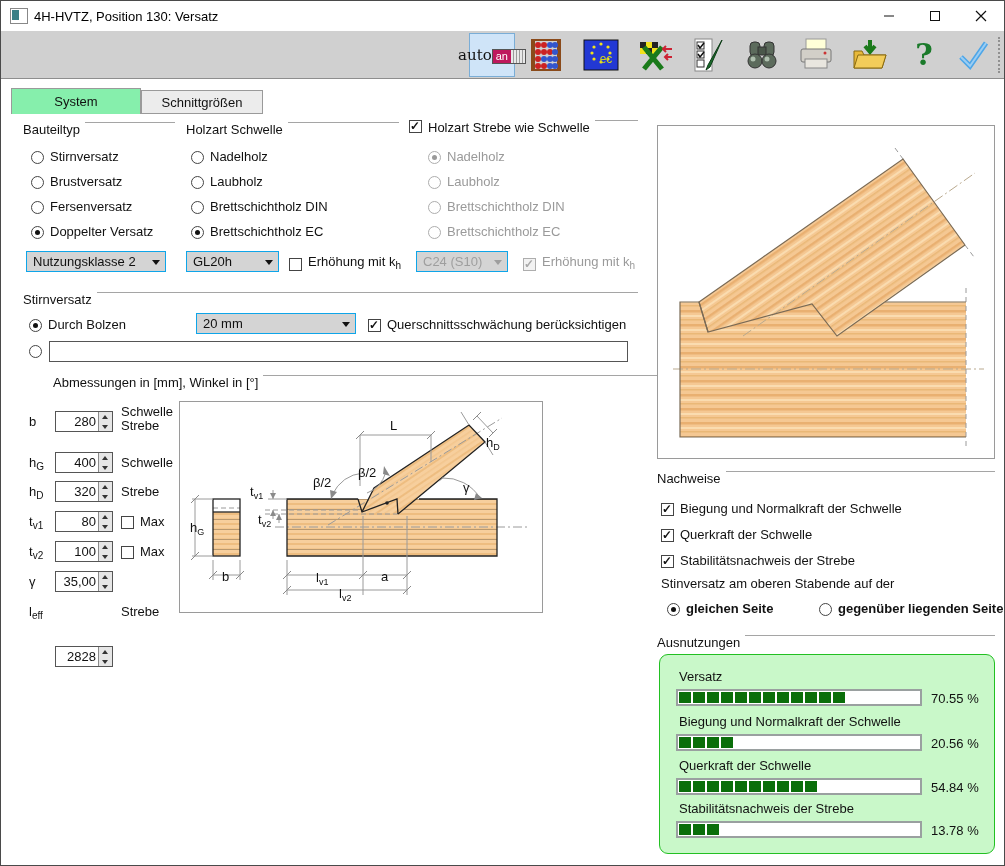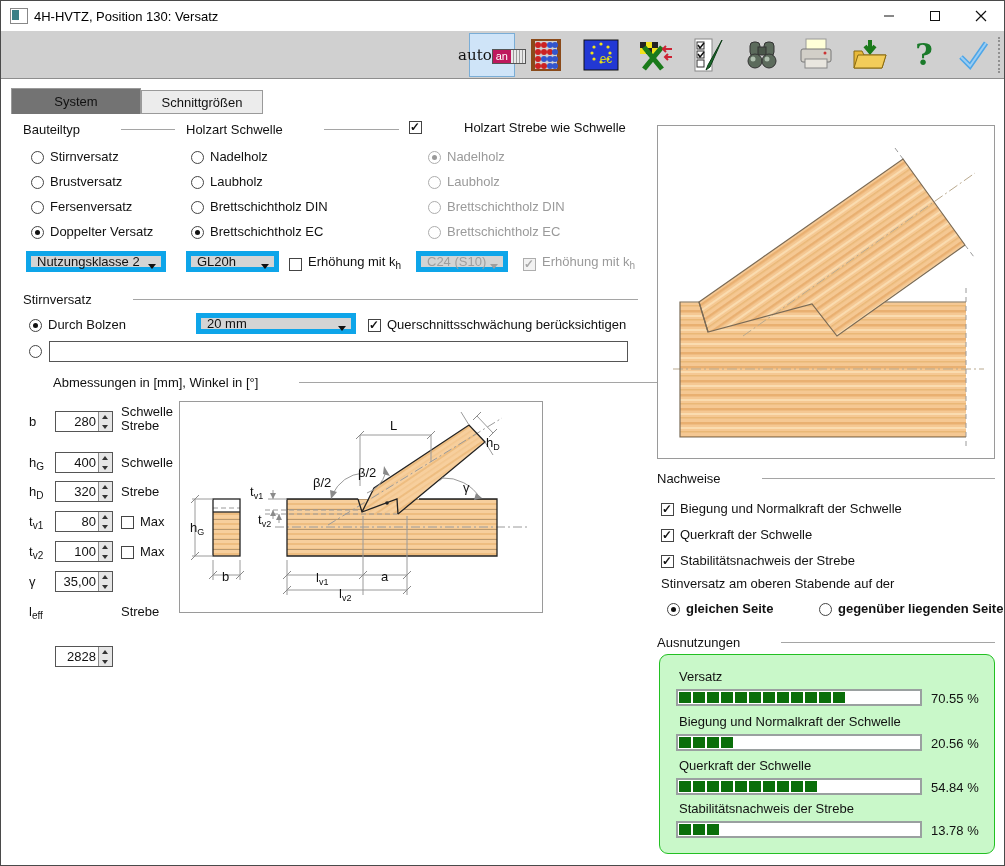--- a/index.html
+++ b/index.html
@@ -16,39 +16,39 @@
   .toolbar{position:absolute;left:0;top:30px;width:100%;height:48px;background:#d0d0d0;border-bottom:1px solid #8e8e8e;box-sizing:border-box;}
   .tbcell{position:absolute;top:2px;width:46px;height:44px;display:flex;align-items:center;justify-content:center;}
   .autoan{background:#cfe4f8;border:1px solid #7aadd6;box-sizing:border-box;flex-direction:row;}
   .autoan .autotxt{font-family:"DejaVu Serif",serif;font-size:15px;line-height:15px;color:#111;}
   .autoan .anrow{display:flex;margin-top:2px;border:1px solid #555;}
   .autoan .antxt{background:#be185d;color:#fff;font-size:11px;line-height:13px;padding:0 3px;}
   .autoan .anstripes{width:14px;background:repeating-linear-gradient(90deg,#e8e8e8 0 2px,#9a9a9a 2px 3px);}
   .grip{position:absolute;right:4px;top:6px;height:36px;border-left:2px dotted #909090;}
   
   .tab{position:absolute;box-sizing:border-box;display:flex;align-items:center;justify-content:center;}
-  .tab.active{background:#737373;border:1px solid #9a9a9a;border-bottom:none;z-index:2;justify-content:center;}
+  .tab.active{background:#86efac;border:1px solid #9a9a9a;border-bottom:none;z-index:2;justify-content:center;}
   .tab.inactive{background:#ececec;border:1px solid #9a9a9a;z-index:1;}
   
-  .grp{position:absolute;display:flex;align-items:center;height:14px;gap:36px;}
+  .grp{position:absolute;display:flex;height:14px;}
   .grp .t{margin-right:5px;white-space:nowrap;}
   .grp .line{flex:1;height:1px;background:#a5a5a5;}
   
   .rb{display:inline-block;width:13px;height:13px;border:1px solid #444;border-radius:50%;background:#fff;position:relative;box-sizing:border-box;flex:none;}
   .rb.on::after{content:"";position:absolute;left:3px;top:3px;width:5px;height:5px;border-radius:50%;background:#111;}
   .rb.dis{border-color:#adadad;}
   .rb.dis.on::after{background:#9a9a9a;}
   .cb{display:inline-block;width:13px;height:13px;border:1px solid #444;background:#fff;position:relative;box-sizing:border-box;flex:none;}
   .cb.on::after{content:"✓";position:absolute;left:0;top:-2px;font-size:12px;font-weight:bold;color:#111;}
   .cb.dis{border-color:#adadad;background:#f2f2f2;}
   .cb.dis.on::after{color:#a8a8a8;}
   .optrow{position:absolute;display:flex;align-items:flex-end;gap:6px;white-space:nowrap;}
   .optrow.dis{color:#9a9a9a;}
   
-  .dd{position:absolute;height:21px;background:#d4d4d4;border:5px solid #0ea5e9;box-sizing:border-box;display:flex;align-items:center;padding-left:6px;white-space:nowrap;}
+  .dd{position:absolute;height:21px;background:#d4d4d4;border:1px solid #0ea5e9;box-sizing:border-box;display:flex;align-items:center;padding-left:6px;white-space:nowrap;}
   .dd .arr{position:absolute;right:5px;top:8px;width:0;height:0;border-left:4px solid transparent;border-right:4px solid transparent;border-top:5px solid #111;}
   .dd.dis{color:#9e9e9e;}
   .dd.dis .arr{border-top-color:#9e9e9e;}
   
   .ti{position:absolute;background:#fff;border:1px solid #555;box-sizing:border-box;font-size:13px;padding:2px 4px;}
   
   .spin{position:absolute;width:58px;height:21px;border:1px solid #555;background:#fff;box-sizing:border-box;display:flex;}
   .spin .val{flex:1;text-align:right;padding:2px 2px 0 0;}
   .spin .btns{width:13px;border-left:1px solid #8a8a8a;display:flex;flex-direction:column;}
   .spin .btns div{flex:1;background:#e6e6e6;position:relative;}

